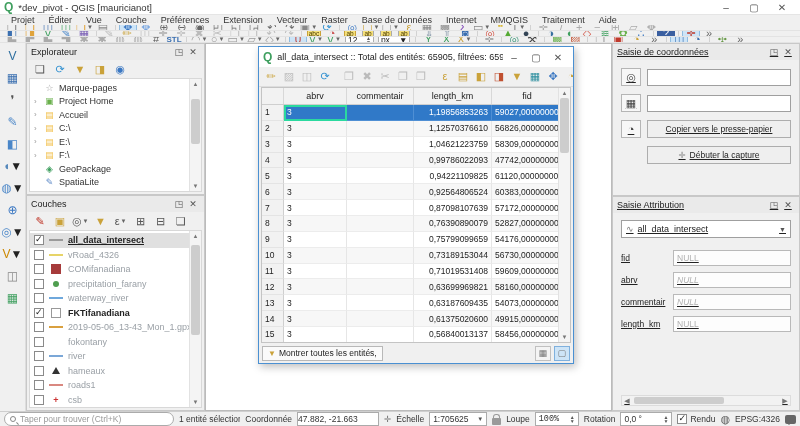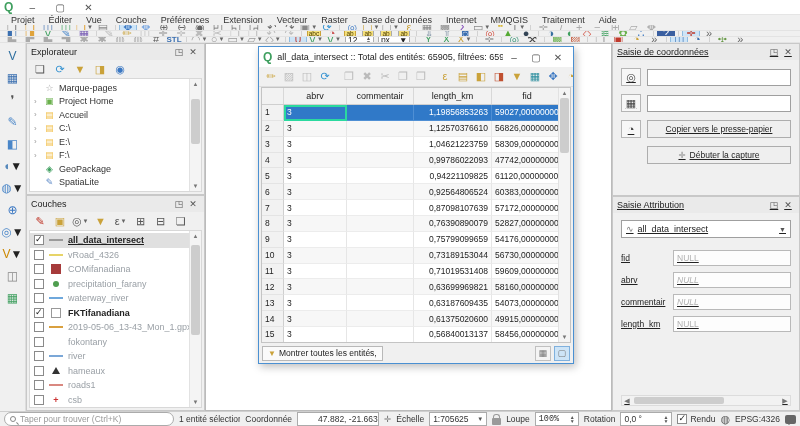--- a/index.html
+++ b/index.html
@@ -108,35 +108,36 @@
   .hscroll { margin:10px 8px 4px 8px; height:11px; background:#f2f2f2; border:1px solid #dcdcdc; display:flex; align-items:center; }
   .hscroll .arr { width:10px; text-align:center; font-size:7px; color:#777; }
   .hthumb { height:7px; background:#cdcdcd; border-radius:2px; width:90px; margin-left:2px; }
 
   
   .statusbar { height:21px; background:#f0f0f0; border-top:1px solid #cfcfcf; display:flex; align-items:center; padding:0 4px; gap:5px; font-size:8.5px; color:#333; white-space:nowrap; }
   .searchbox { width:170px; height:14px; border:1px solid #ababab; border-radius:7px; background:#fff; display:flex; align-items:center; padding:0 5px; gap:4px; color:#999; }
   .mag { width:6px; height:6px; border:1px solid #888; border-radius:50%; position:relative; flex:none; }
   .mag::after { content:""; position:absolute; width:3px; height:1px; background:#888; transform:rotate(45deg); left:5px; top:6px; }
   .sbmsg { flex:1; overflow:hidden; }
-  .sbfield { background:#fff; border:1px solid #ababab; height:14px; display:flex; align-items:center; padding:0 20px; }
+  .sbfield { background:#fff; border:1px solid #ababab; height:14px; display:flex; align-items:center; padding:0 0; }
   .sbcombo { background:#fff; border:1px solid #ababab; height:14px; display:flex; align-items:center; padding:0 3px; gap:3px; }
   .lock { width:9px; height:7px; background:#9a9a9a; border-radius:1px; position:relative; margin-top:4px; flex:none; }
   .lock::before { content:""; position:absolute; width:5px; height:4px; border:1.5px solid #9a9a9a; border-bottom:none; border-radius:3px 3px 0 0; top:-4px; left:1px; }
   .sbcheck { display:flex; align-items:center; gap:3px; }
   .bubble { width:11px; height:9px; background:#666; border-radius:2px; position:relative; flex:none; }
   .bubble::after { content:""; position:absolute; bottom:-3px; left:2px; border:2px solid transparent; border-top-color:#666; }
 </style>
 </head>
 <body>
 
 <div class="window">
 
   <div class="titlebar">
     <span class="qicon">Q</span>
+    <span class="titletext">*dev_pivot - QGIS [mauricianot]</span>
     <span class="wctl">–</span>
     <span class="wctl">▢</span>
     <span class="wctl">✕</span>
   </div>
 
   <div class="menubar" id="menubar">
       <span class="menuitem">Projet</span>
       <span class="menuitem">Éditer</span>
       <span class="menuitem">Vue</span>
       <span class="menuitem">Couche</span>

